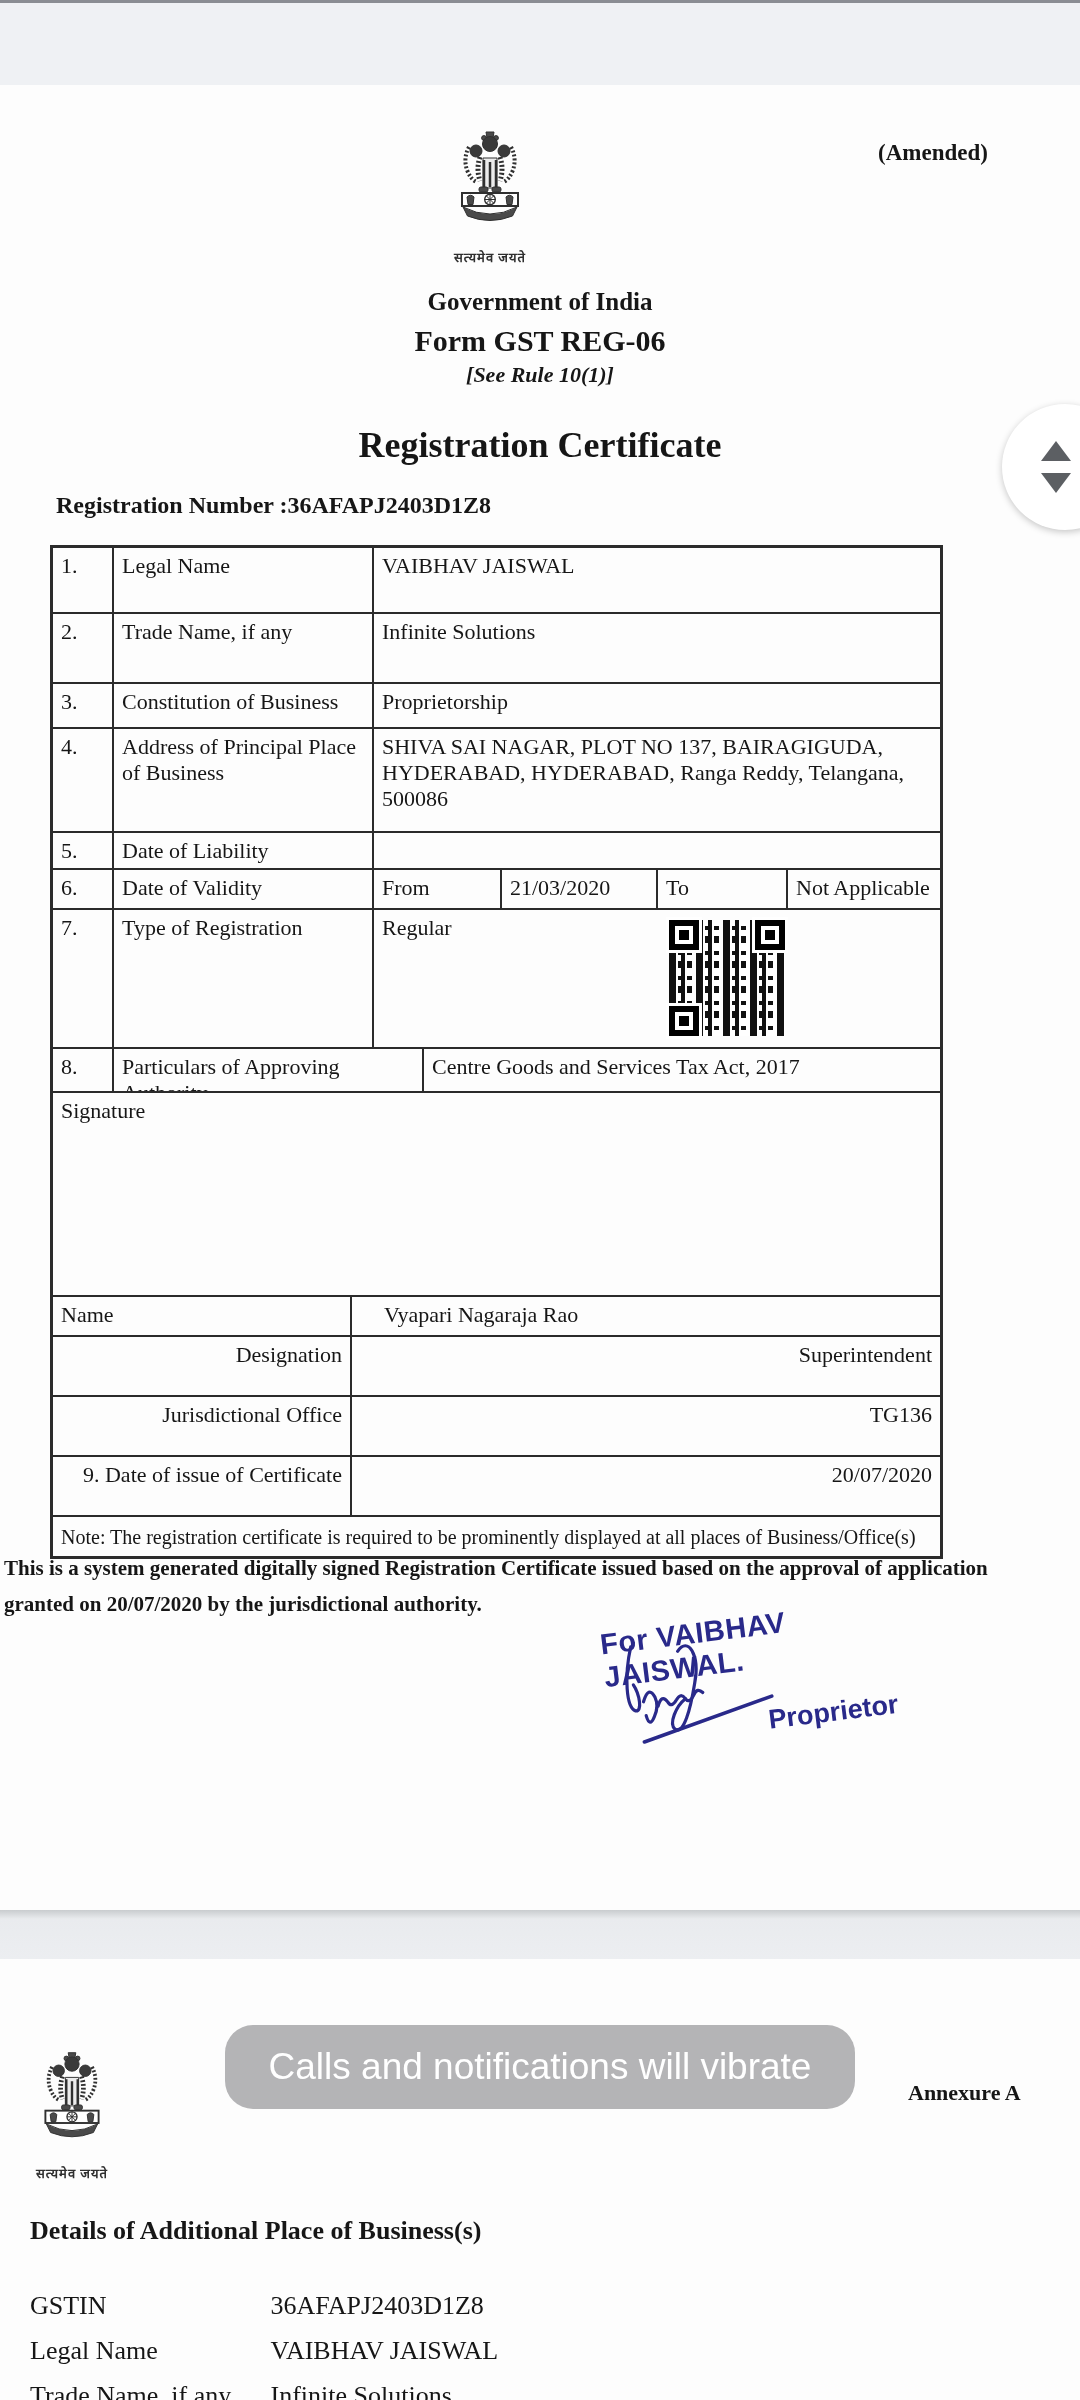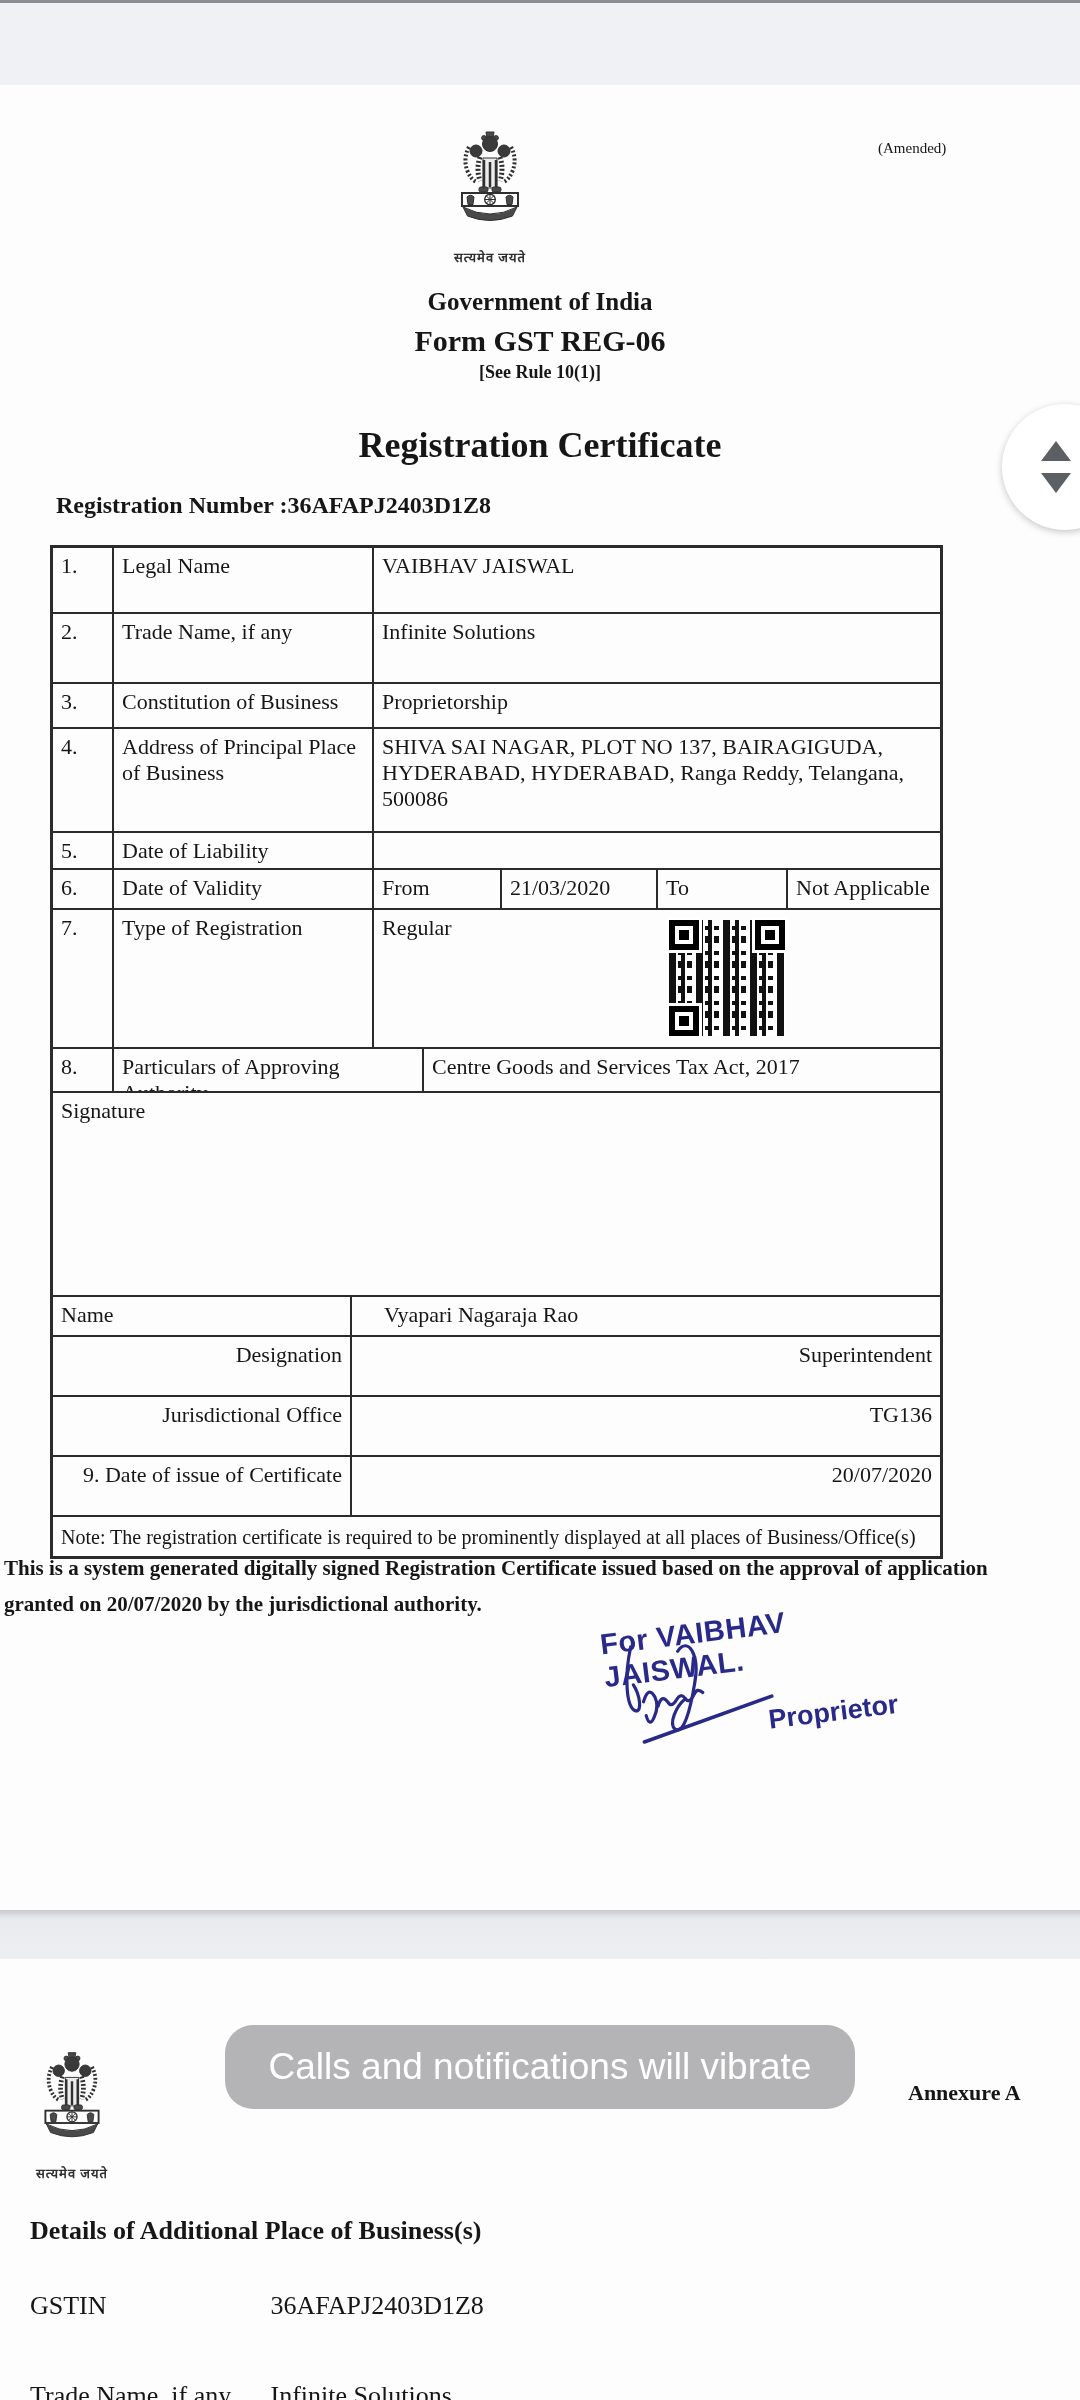--- a/index.html
+++ b/index.html
@@ -13,25 +13,25 @@
 
   
   .top-line { left:0; top:0; width:1080px; height:3px; background:#8a8d93; }
   .top-bar  { left:0; top:3px; width:1080px; height:82px; background:#eff1f4; }
 
   
   .page-gap { left:0; top:1910px; width:1080px; height:49px;
               background:linear-gradient(#c9cccf 0,#e9ebee 9px,#eceef1 100%); }
 
   
-  .amended { left:878px; top:140px; width:170px; font-weight:normal; font-size:15px; }
+  .amended { left:878px; top:140px; width:170px; font-weight:bold; font-size:23px; }
   .center-line { left:0; width:1080px; text-align:center; }
   .gov   { top:288px; font-weight:bold; font-size:25px; }
   .form  { top:324px; font-weight:bold; font-size:30px; }
-  .rule  { top:362px; font-weight:bold; font-size:18px; }
+  .rule  { top:362px; font-style:italic; font-weight:bold; font-size:22px; }
   .ctitle{ top:424px; font-weight:bold; font-size:36px; }
   .regnum{ left:56px; top:492px; font-weight:bold; font-size:24px; }
 
   
   .emblem { text-align:center; }
   .emblem .motto { font-size:13px; color:#2f2f2f; font-weight:bold; letter-spacing:1px; margin-top:2px; }
   .emblem1 { left:444px; top:130px; width:92px; }
   .emblem2 { left:28px; top:2050px; width:88px; }
 
   
@@ -261,20 +261,24 @@
     <span>Calls and notifications will vibrate</span>
   </div>
 
   <div class="abs annexure">Annexure A</div>
   <div class="abs details-title">Details of Additional Place of Business(s)</div>
 
   <div class="abs fieldrow fr0">
     <span class="flabel">GSTIN</span>
     <span class="fvalue">36AFAPJ2403D1Z8</span>
   </div>
+  <div class="abs fieldrow fr1">
+    <span class="flabel">Legal Name</span>
+    <span class="fvalue">VAIBHAV JAISWAL</span>
+  </div>
   <div class="abs fieldrow fr2">
     <span class="flabel">Trade Name, if any</span>
     <span class="fvalue">Infinite Solutions</span>
   </div>
 
   <div class="abs scroll-widget">
     <div class="tri tri-up"></div>
     <div class="tri tri-down"></div>
   </div>
 

